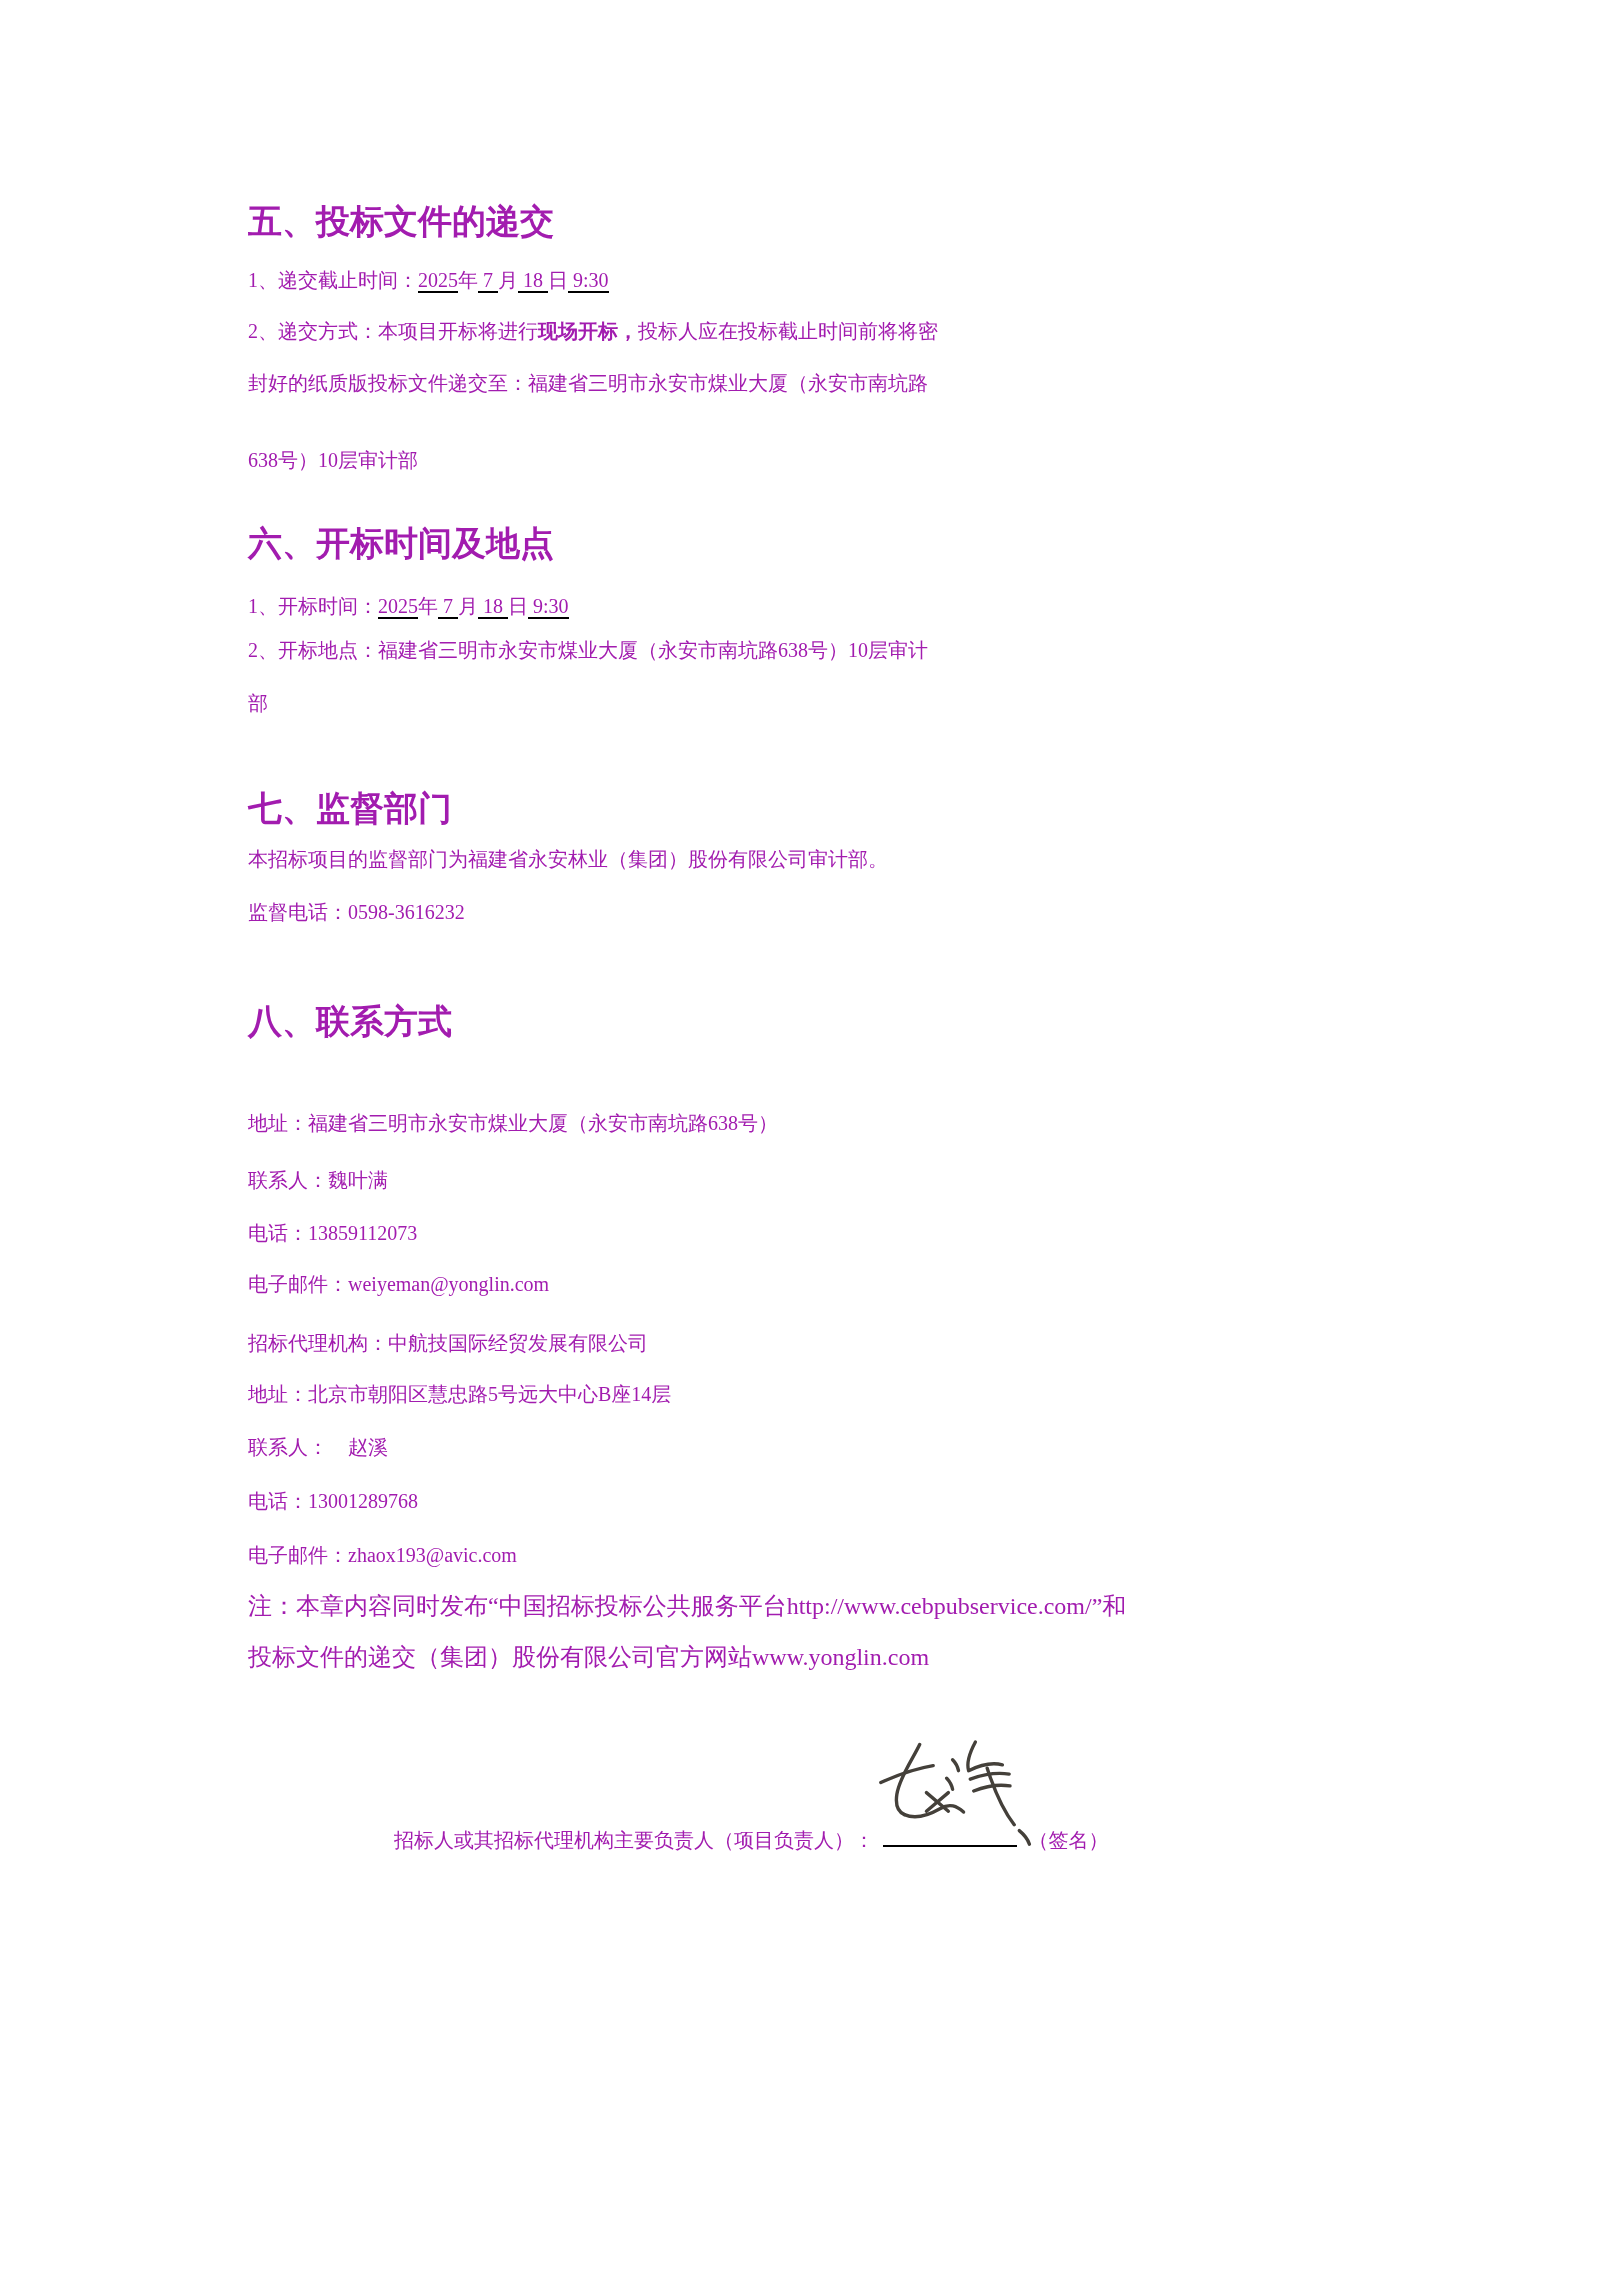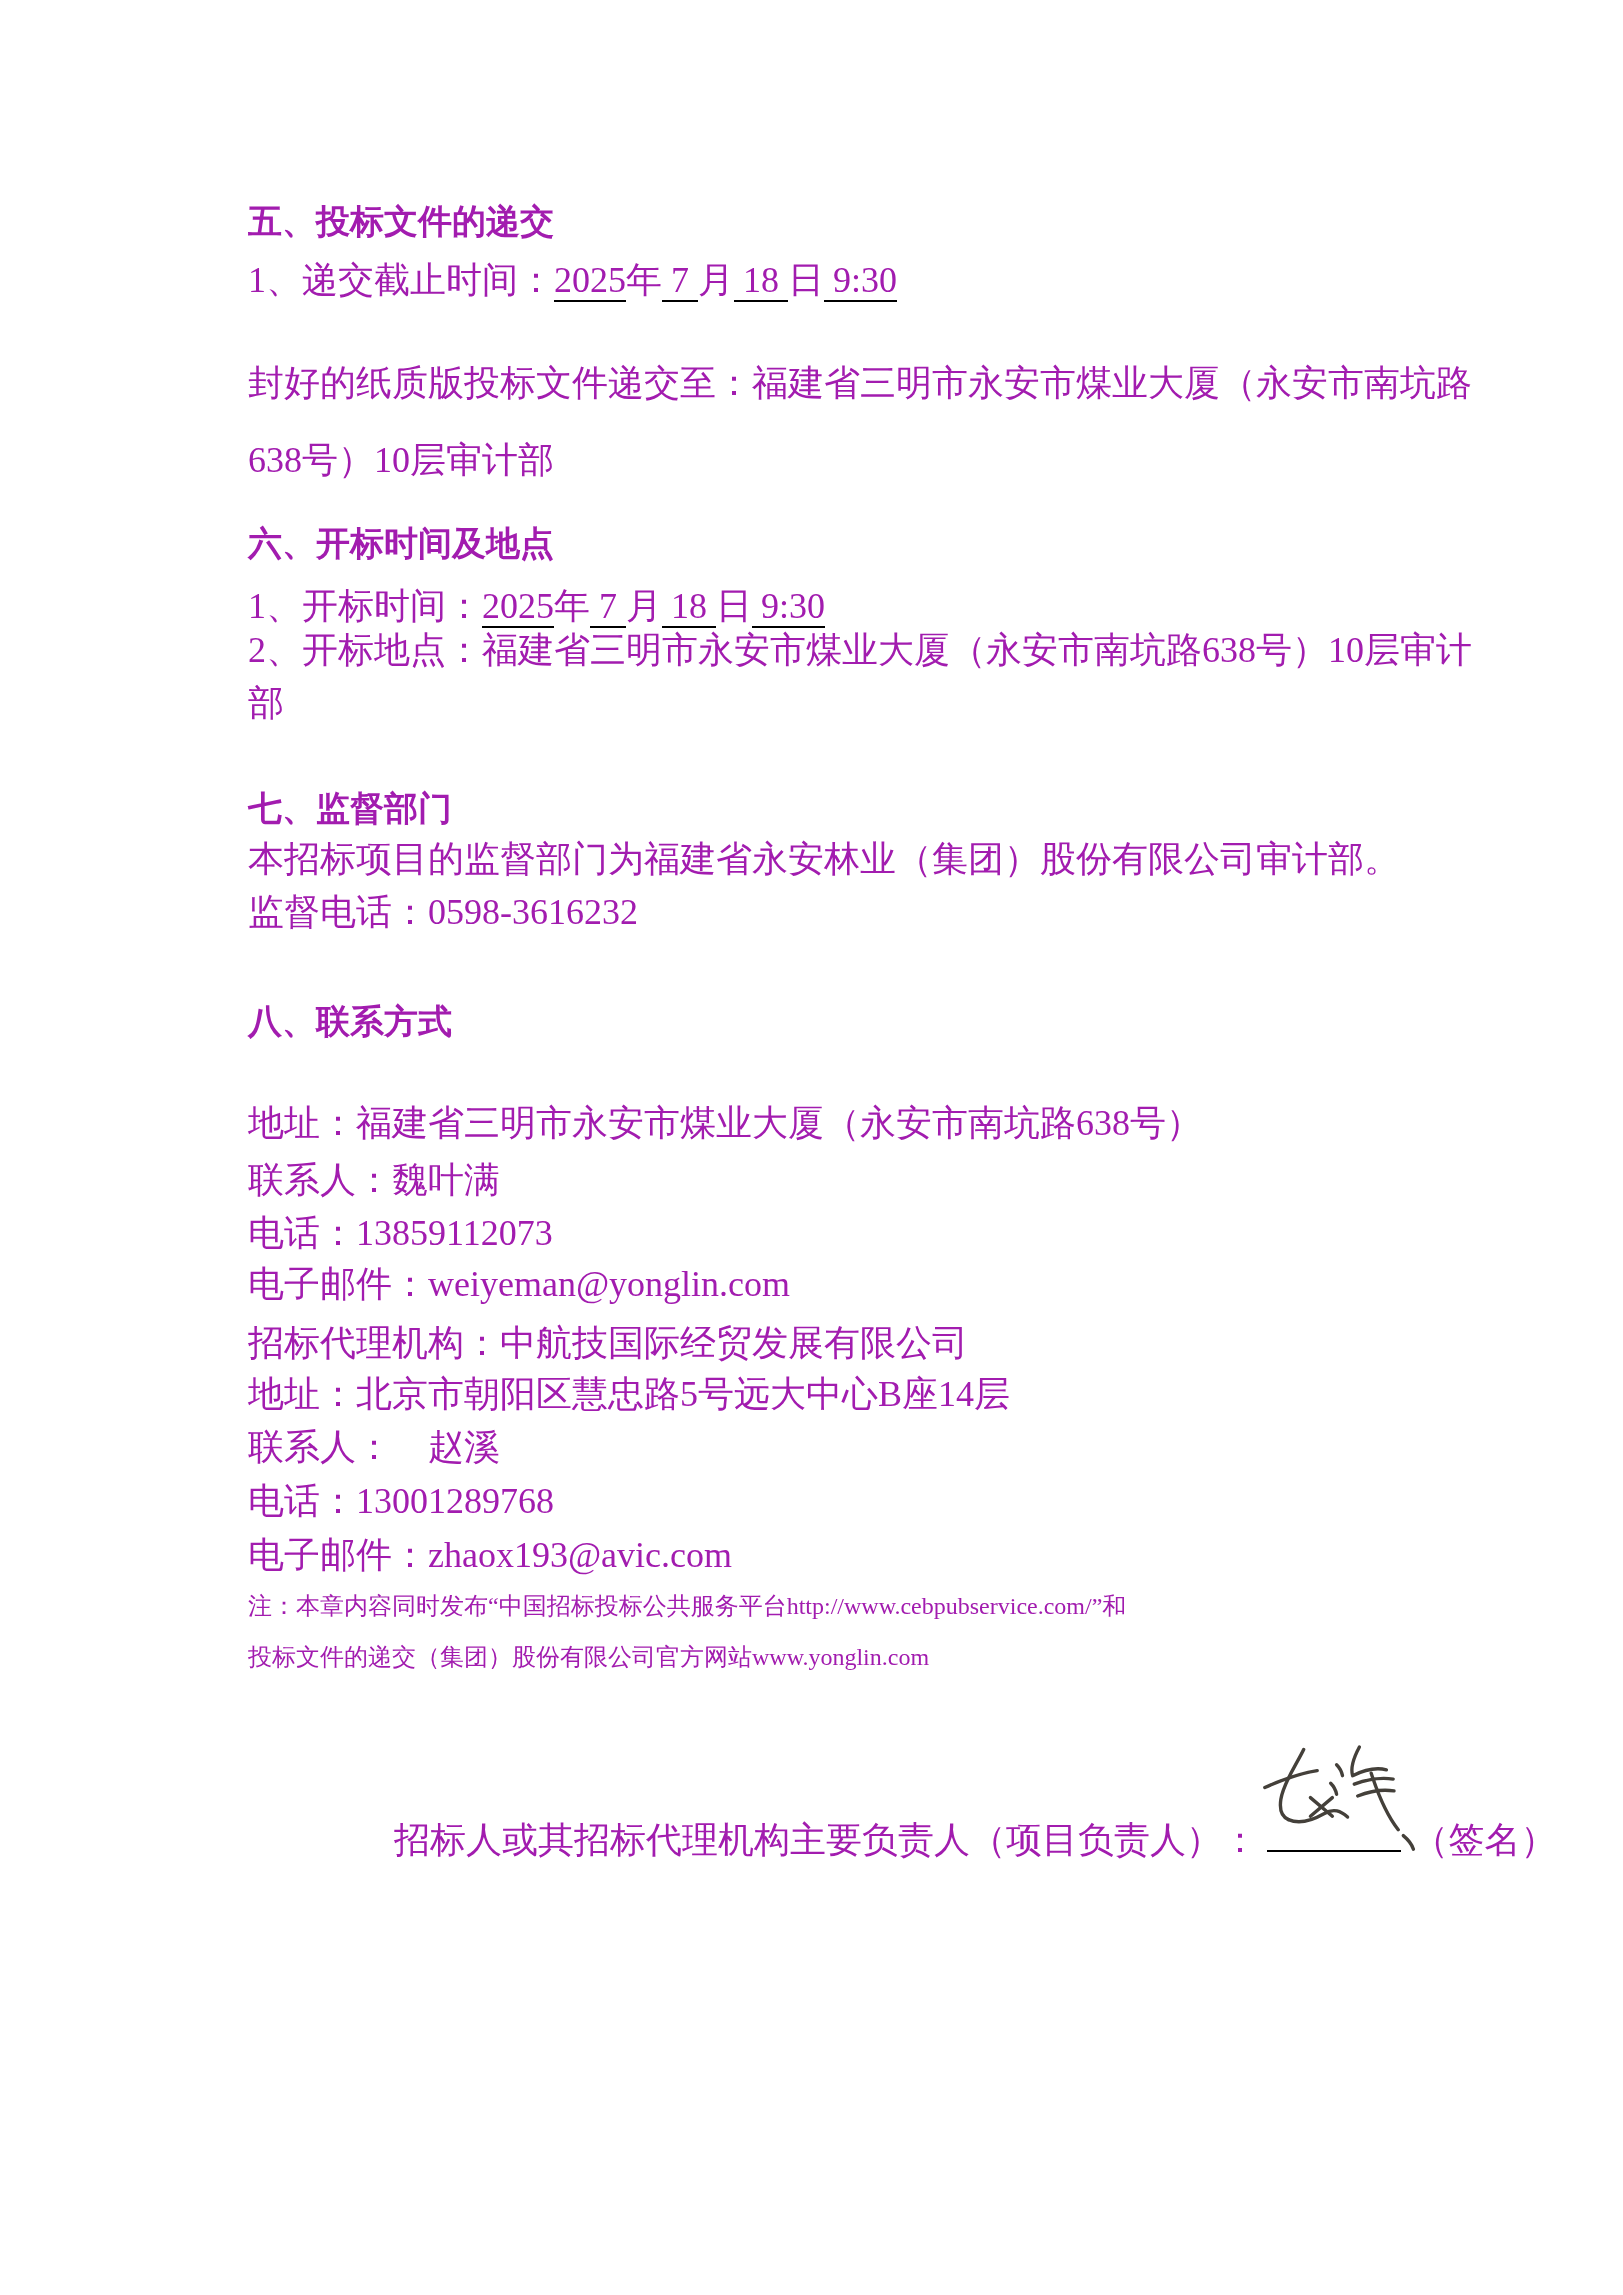--- a/index.html
+++ b/index.html
@@ -16,21 +16,21 @@
     position:absolute;
     left:248px;
     font-size:34px;
     font-weight:700;
     line-height:52px;
     white-space:nowrap;
   }
   .t{
     position:absolute;
     left:248px;
-    font-size:36px;
+    font-size:20px;
     line-height:52px;
     white-space:nowrap;
   }
   .small{font-size:24px;line-height:51px;}
   .b{font-weight:700;}
   .u{
     border-bottom:2.5px solid #000;
     white-space:pre;
   }
   .sig-underline{
@@ -60,20 +60,21 @@
 </style>
 </head>
 <body>
 
 <div class="page">
 
   <div class="h" style="top:196px">五、投标文件的递交</div>
 
   <div class="t" style="top:254px"><span>1、递交截止时间：</span><span class="u">2025</span><span>年</span><span class="u"> 7 </span><span>月</span><span class="u"> 18 </span><span>日</span><span class="u"> 9:30</span></div>
 
+  <div class="t" style="top:305px"><span>2、递交方式：本项目开标将进行</span><span class="b">现场开标，</span><span>投标人应在投标截止时间前将将密</span></div>
   <div class="t" style="top:357px">封好的纸质版投标文件递交至：福建省三明市永安市煤业大厦（永安市南坑路</div>
   <div class="t" style="top:434px">638号）10层审计部</div>
 
   <div class="h" style="top:518px">六、开标时间及地点</div>
 
   <div class="t" style="top:580px"><span>1、开标时间：</span><span class="u">2025</span><span>年</span><span class="u"> 7 </span><span>月</span><span class="u"> 18 </span><span>日</span><span class="u"> 9:30</span></div>
 
   <div class="t" style="top:624px">2、开标地点：福建省三明市永安市煤业大厦（永安市南坑路638号）10层审计</div>
   <div class="t" style="top:677px">部</div>
 

